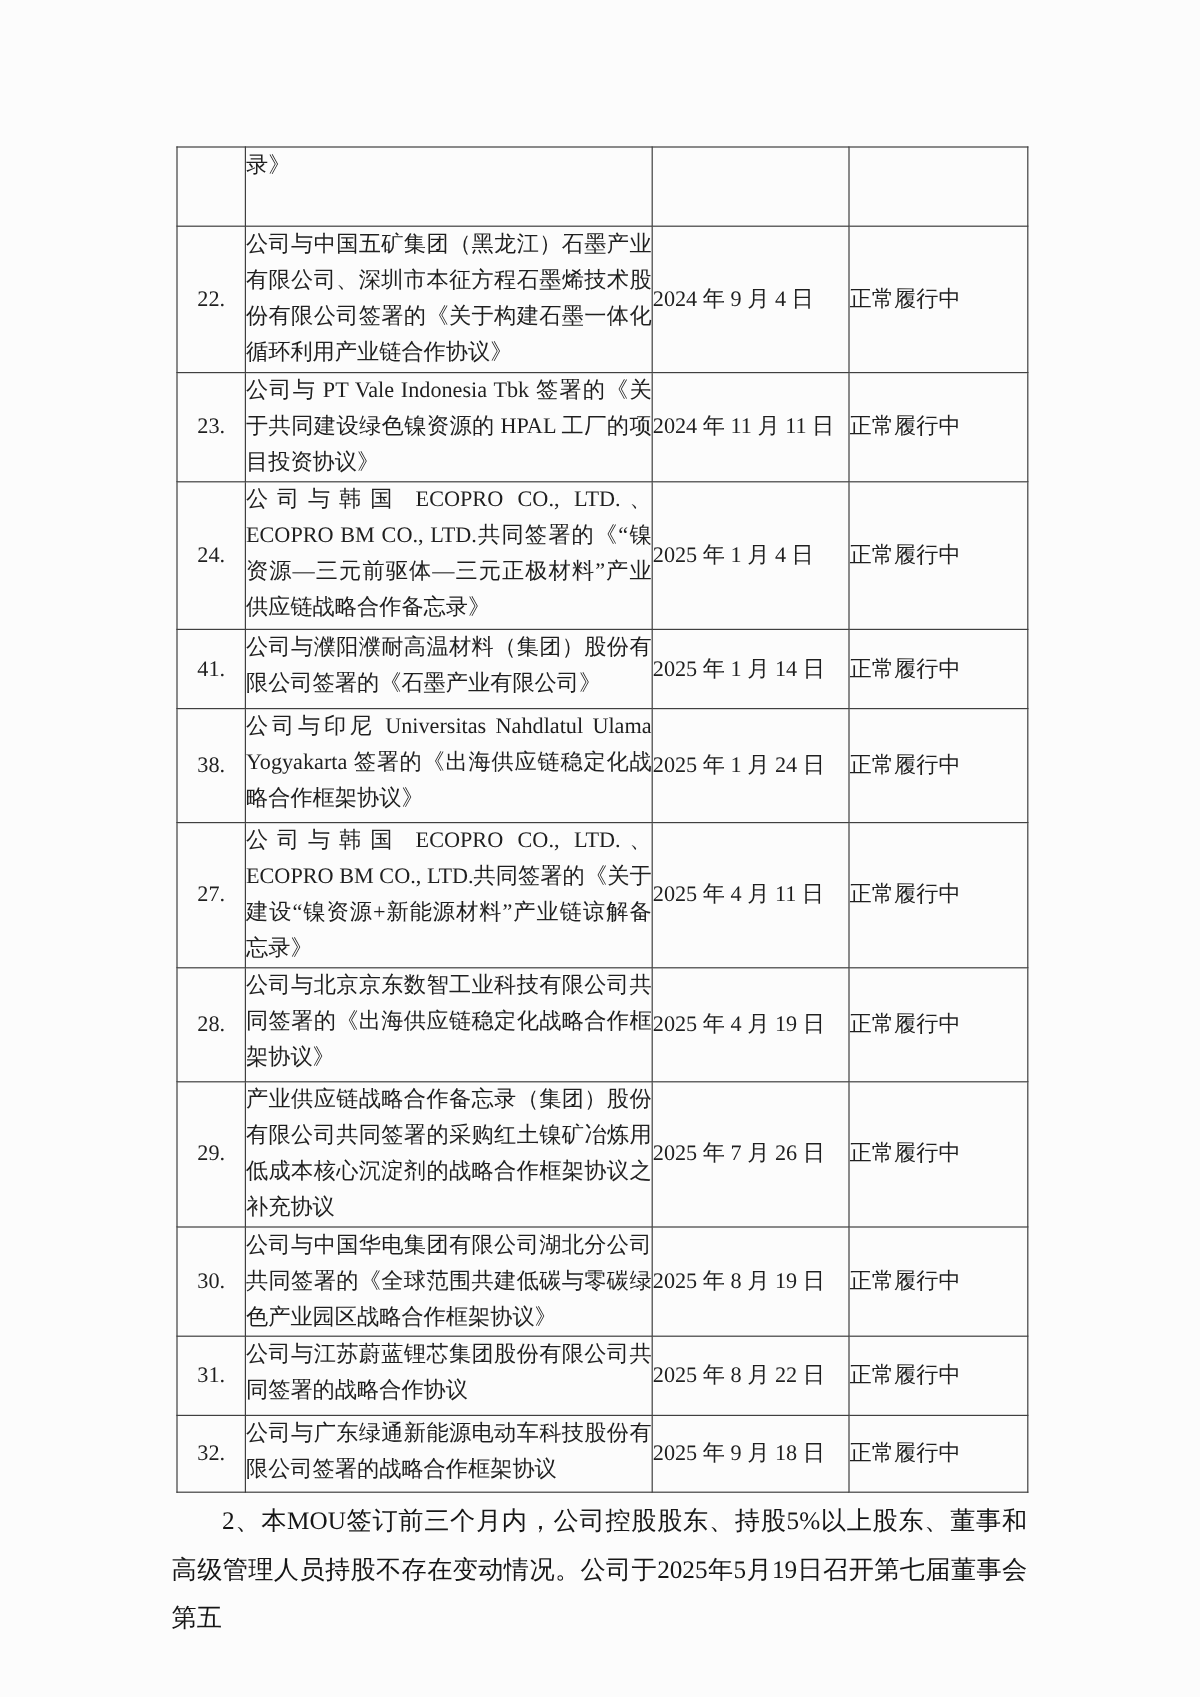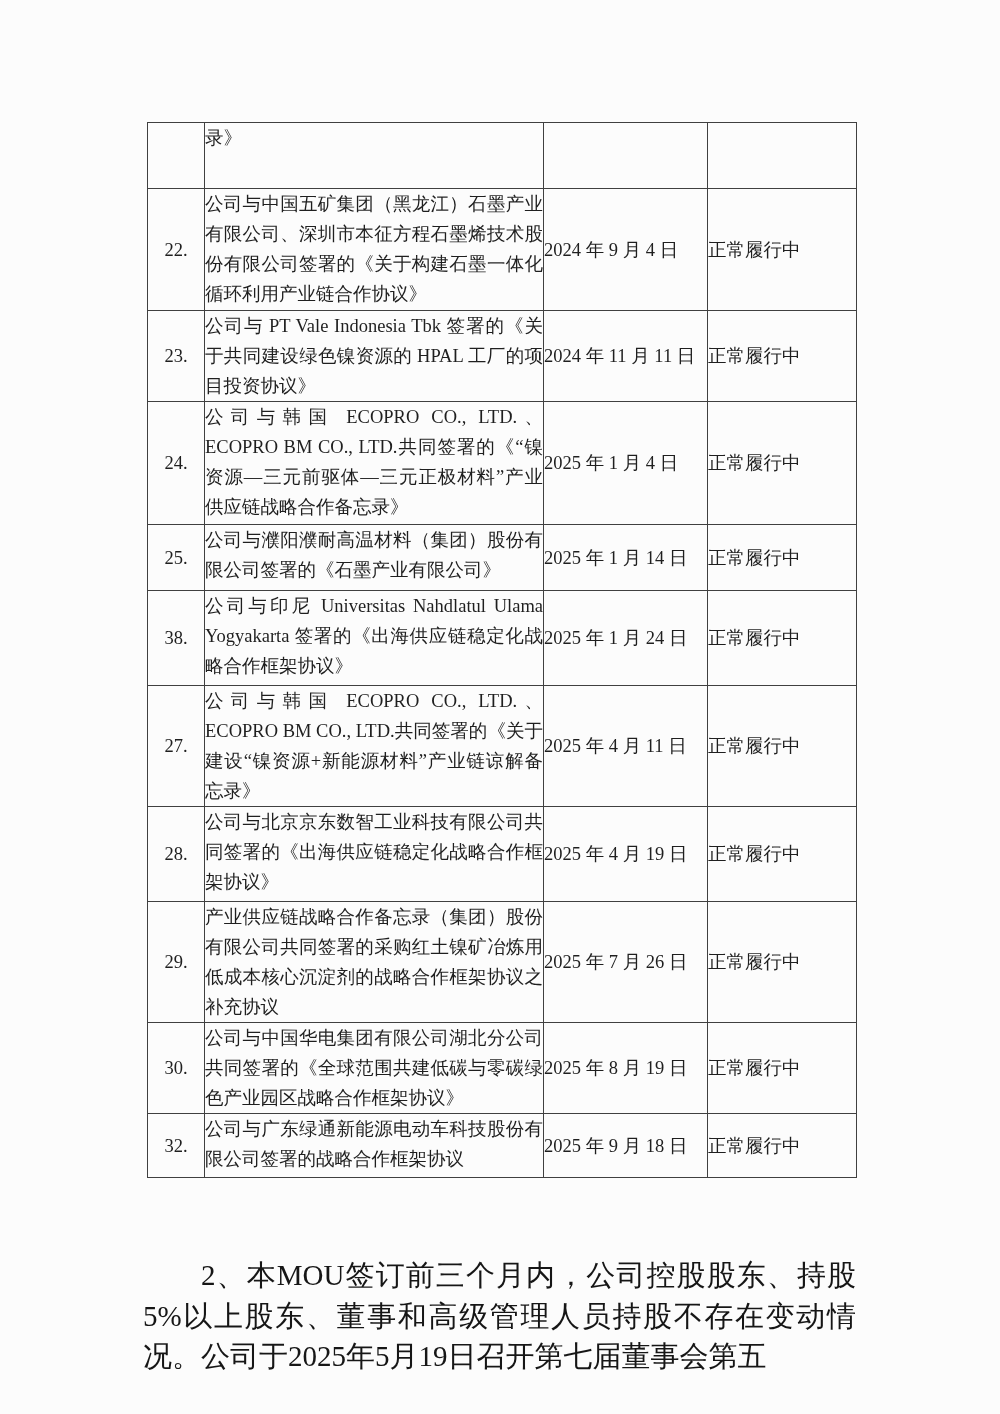--- a/index.html
+++ b/index.html
@@ -48,21 +48,21 @@
   }
   td.status{
     vertical-align:middle;
     padding-left:13px;
     white-space:nowrap;
   }
   .closing-para{
     position:absolute;
     left:143px;top:1226px;
     width:713px;
-    font-size:29px;
+    font-size:21px;
     line-height:40.5px;
     text-align:justify;
     text-indent:2em;
     color:#161616;
   }
 </style>
 </head>
 <body>
 
 <div class="page">
@@ -93,21 +93,21 @@
         <td class="date">2024 年 11 月 11 日</td>
         <td class="status">正常履行中</td>
       </tr>
         <tr style="height: 123px;">
         <td class="num">24.</td>
         <td class="desc">公司与韩国 ECOPRO CO., LTD.、ECOPRO BM CO., LTD.共同签署的《“镍资源—三元前驱体—三元正极材料”产业供应链战略合作备忘录》</td>
         <td class="date">2025 年 1 月 4 日</td>
         <td class="status">正常履行中</td>
       </tr>
         <tr style="height: 66px;">
-        <td class="num">25.</td>
+        <td class="num">41.</td>
         <td class="desc">公司与濮阳濮耐高温材料（集团）股份有限公司签署的《石墨产业有限公司》</td>
         <td class="date">2025 年 1 月 14 日</td>
         <td class="status">正常履行中</td>
       </tr>
         <tr style="height: 95px;">
         <td class="num">38.</td>
         <td class="desc">公司与印尼 Universitas Nahdlatul Ulama Yogyakarta 签署的《出海供应链稳定化战略合作框架协议》</td>
         <td class="date">2025 年 1 月 24 日</td>
         <td class="status">正常履行中</td>
       </tr>
@@ -128,20 +128,26 @@
         <td class="desc">产业供应链战略合作备忘录（集团）股份有限公司共同签署的采购红土镍矿冶炼用低成本核心沉淀剂的战略合作框架协议之补充协议</td>
         <td class="date">2025 年 7 月 26 日</td>
         <td class="status">正常履行中</td>
       </tr>
         <tr style="height: 90px;">
         <td class="num">30.</td>
         <td class="desc">公司与中国华电集团有限公司湖北分公司共同签署的《全球范围共建低碳与零碳绿色产业园区战略合作框架协议》</td>
         <td class="date">2025 年 8 月 19 日</td>
         <td class="status">正常履行中</td>
       </tr>
+        <tr style="height: 66px;">
+        <td class="num">31.</td>
+        <td class="desc">公司与江苏蔚蓝锂芯集团股份有限公司共同签署的战略合作协议</td>
+        <td class="date">2025 年 8 月 22 日</td>
+        <td class="status">正常履行中</td>
+      </tr>
         <tr style="height: 64px; margin-top: 36px;">
         <td class="num">32.</td>
         <td class="desc">公司与广东绿通新能源电动车科技股份有限公司签署的战略合作框架协议</td>
         <td class="date">2025 年 9 月 18 日</td>
         <td class="status">正常履行中</td>
       </tr>
       </tbody>
   </table>
 
   <p class="closing-para">2、本MOU签订前三个月内，公司控股股东、持股5%以上股东、董事和高级管理人员持股不存在变动情况。公司于2025年5月19日召开第七届董事会第五</p>

